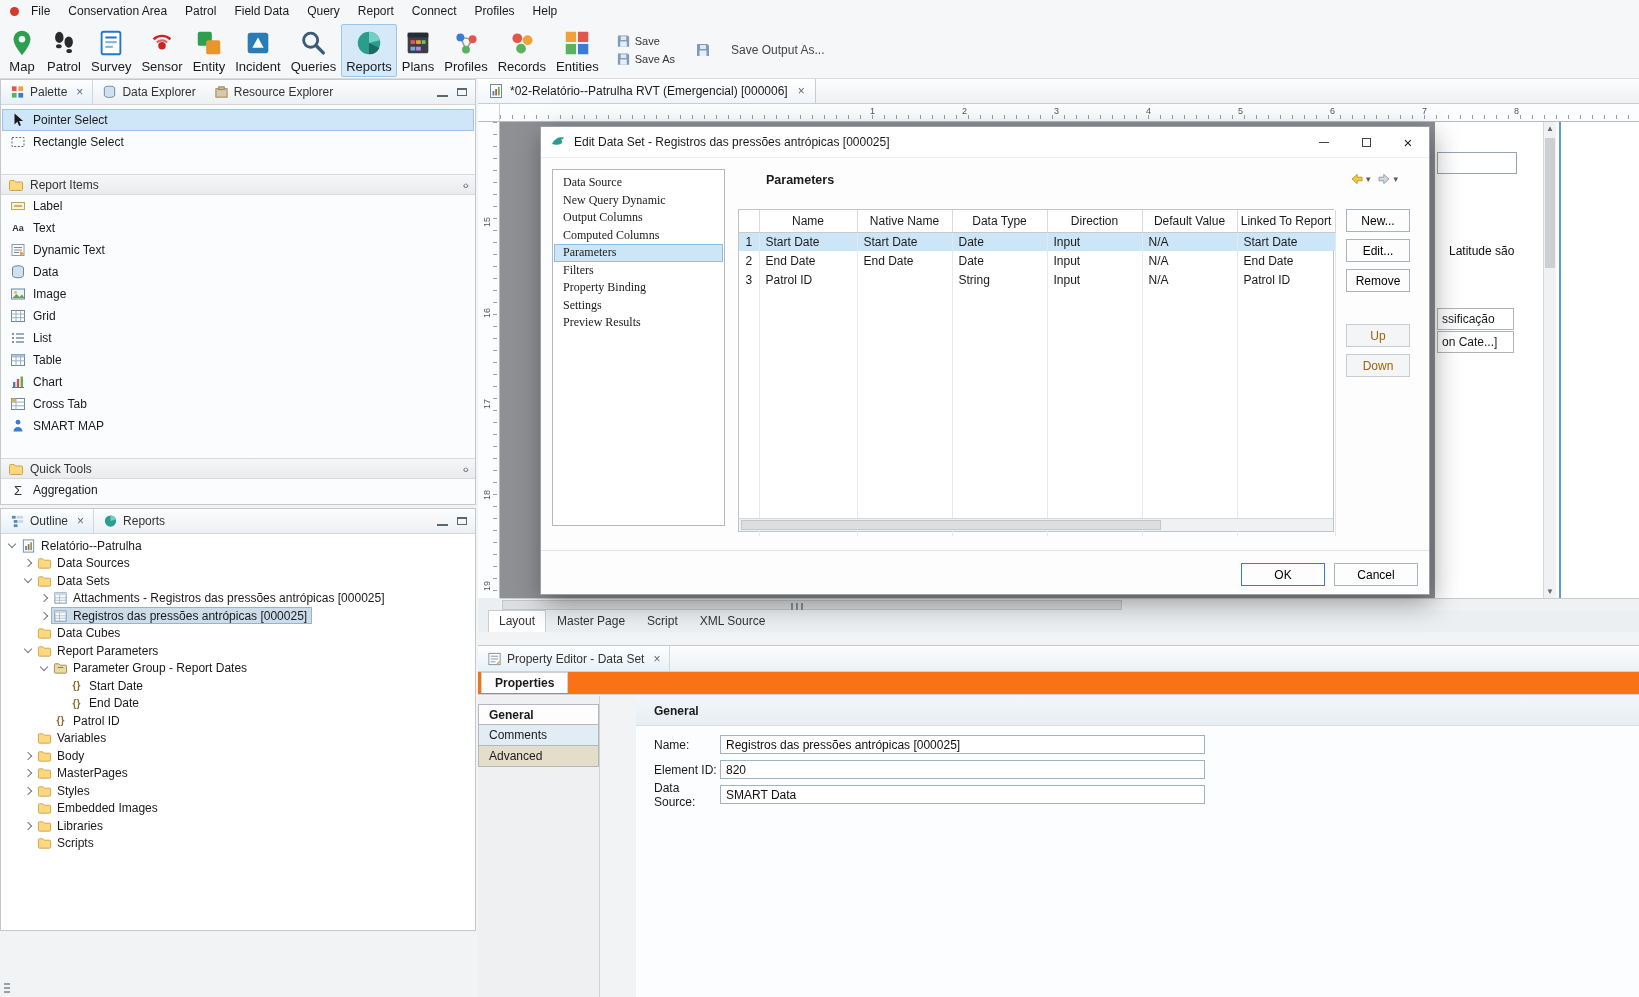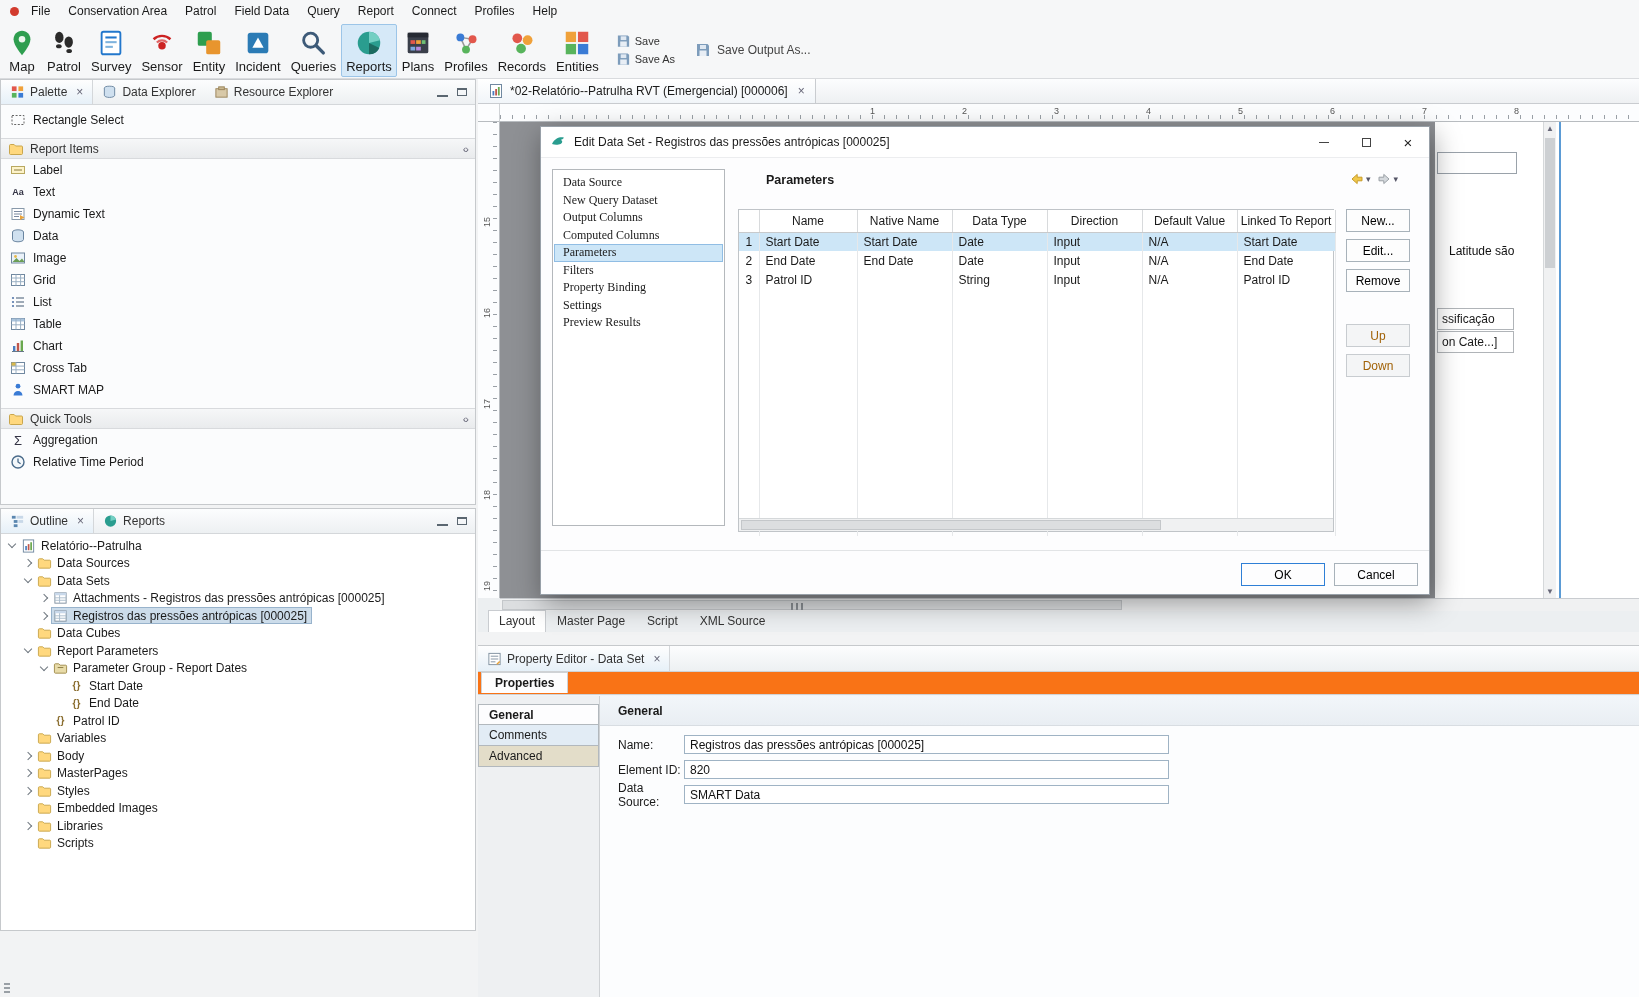--- a/index.html
+++ b/index.html
@@ -18,40 +18,40 @@
 
 #toolbar{position:absolute;top:22px;left:0;width:100%;height:57px;background:#f6f7f8;border-bottom:1px solid #d9dbde;display:flex;align-items:center;padding-left:2px;}
 #toolbar-modules{display:flex;align-items:flex-end;}
 .tool-btn{min-width:40px;height:53px;display:flex;flex-direction:column;align-items:center;padding:3px 4px 0;border:1px solid transparent;border-radius:2px;}
 .tool-btn .icon{width:30px;height:30px;}
 .tool-label{font-size:13px;margin-top:1px;white-space:nowrap;}
 .tool-btn.active{background:#d6e9f8;border-color:#9cc5e8;}
 .save-stack{display:flex;flex-direction:column;margin-left:12px;gap:3px;}
 .save-row{display:flex;align-items:center;gap:4px;background:none;border:none;font-size:11px;color:#333;}
 .save-row .icon{width:15px;height:15px;}
-#save-output-btn{display:flex;align-items:center;gap:6px;margin-left:20px;background:none;border:none;font-size:12px;color:#444;}
+#save-output-btn{display:flex;align-items:center;gap:20px;margin-left:20px;background:none;border:none;font-size:12px;color:#444;}
 
 
 .panel{position:absolute;background:#fff;border:1px solid #c6c9cc;}
 #palette-panel{left:0;top:79px;width:476px;height:426px;}
 #outline-panel{left:0;top:508px;width:476px;height:423px;}
 .panel-header{height:25px;background:linear-gradient(#fcfdfe,#edf0f2);border-bottom:1px solid #d4d7da;display:flex;align-items:stretch;}
 .panel-tab{display:flex;align-items:center;gap:5px;padding:0 9px;color:#333;white-space:nowrap;}
 .panel-tab .icon{width:15px;height:15px;}
 .panel-tab.active{background:linear-gradient(#fefefe,#e6f0f8);border-right:1px solid #d4d7da;}
 .tab-close{margin-left:4px;color:#667;font-size:12px;line-height:1;}
 .panel-controls{margin-left:auto;display:flex;align-items:center;gap:9px;padding-right:8px;}
 .ctl-min{width:11px;height:9px;border-bottom:2px solid #5a6670;}
 .ctl-max{width:10px;height:8px;border:1px solid #5a6670;border-top-width:2px;}
 
 
 #palette-body{position:absolute;top:25px;bottom:0;left:0;right:0;background:#fbfcfd;padding-top:4px;overflow:hidden;}
 .palette-item{height:22px;display:flex;align-items:center;gap:7px;padding-left:7px;border:1px solid transparent;margin:0 1px;}
 .palette-item.selected{background:#cfe6f8;border-color:#9cc5e8;}
-.palette-section{height:21px;margin-top:7px;background:linear-gradient(#f6f7f8,#e9ebed);border-top:1px solid #d8dadd;border-bottom:1px solid #d8dadd;display:flex;align-items:center;gap:6px;padding:0 7px;}
+.palette-section{height:21px;margin-top:21px;background:linear-gradient(#f6f7f8,#e9ebed);border-top:1px solid #d8dadd;border-bottom:1px solid #d8dadd;display:flex;align-items:center;gap:6px;padding:0 7px;}
 .palette-section .section-title{flex:1;color:#333;}
 .collapse-glyph{color:#667;font-size:11px;letter-spacing:-1px;}
 .text-icon::before{content:"Aa";font-size:9px;font-weight:bold;color:#334;}
 .aggregation-icon::before{content:"Σ";font-size:13px;color:#334;}
 .param-icon::before{content:"{}";font-size:10px;font-weight:bold;color:#8a6d2f;}
 
 
 #outline-tree{position:absolute;top:25px;bottom:0;left:0;right:0;background:#fff;padding-top:3px;overflow:hidden;}
 .tree-row{height:17.5px;display:flex;align-items:center;}
 .tree-arrow{width:14px;display:inline-flex;justify-content:center;flex:none;}
@@ -87,21 +87,21 @@
 #editor-hscroll .grip{position:absolute;left:288px;top:2px;width:13px;height:7px;background:repeating-linear-gradient(90deg,#8a8f94 0 2px,transparent 2px 5px);}
 #ebt-bar{position:absolute;left:0;right:0;bottom:0;height:21px;background:#eceff1;display:flex;align-items:flex-end;padding-left:10px;}
 .ebt{padding:3px 10px 4px;color:#333;border:1px solid transparent;border-bottom:none;}
 .ebt.active{background:#fff;border-color:#c9ccd0;}
 
 
 #property-editor{position:absolute;left:478px;top:645px;width:1161px;height:352px;background:#f2f3f4;border-top:1px solid #c6c9cc;}
 #pe-header{height:26px;background:linear-gradient(#fcfdfe,#edf0f2);border-bottom:1px solid #cfd2d5;display:flex;align-items:stretch;}
 #pe-tabbar{height:23px;background:#f97316;border-bottom:1px solid #cfd2d5;display:flex;align-items:flex-start;padding-left:3px;font-weight:bold;}
 #pe-properties-tab{background:#fdfdfe;border:1px solid #cfd2d5;border-bottom:none;padding:3px 13px;}
-#pe-content{position:absolute;top:50px;left:0;right:0;bottom:0;display:flex;}
+#pe-content{position:absolute;top:50px;left:0;right:0;bottom:0;display:flex;gap:36px;}
 #pe-nav{width:122px;background:#eef0f2;border-right:1px solid #cfd2d5;padding-top:8px;}
 .pe-nav-item{height:21px;display:flex;align-items:center;padding-left:10px;border:1px solid #b2b8bd;border-top:none;background:#f4f5f6;}
 .pe-nav-item:first-child{border-top:1px solid #b2b8bd;}
 .pe-nav-item.active{background:#fdfdfe;font-weight:bold;}
 .pe-nav-comments{background:#e2ecf5;}
 .pe-nav-advanced{background:#e3ddc9;}
 #pe-form{flex:1;background:#fcfdfe;}
 .pe-section-header{height:30px;display:flex;align-items:center;padding-left:18px;font-weight:bold;background:linear-gradient(#f2f6fa,#e9eef3);border-bottom:1px solid #d8dde2;}
 #pe-form-fields{padding-top:8px;}
 .pe-field-row{display:flex;align-items:center;margin:0 0 4px 18px;height:21px;}
@@ -352,20 +352,28 @@
           </svg>
         </span>
       <span>Resource Explorer</span>
     </div>
     <div class="panel-controls">
       <span class="ctl-min"></span>
       <span class="ctl-max"></span>
     </div>
   </div>
   <div id="palette-body">
+      <div class="palette-item selected">
+        <span class="icon pointer-icon">
+          <svg viewBox="0 0 16 16" width="16" height="16">
+            <path d="M4.5 1.5v11l2.8-2.7 1.8 4.2 1.8-.8-1.8-4.2h4z" fill="#1a1a1a"></path>
+          </svg>
+        </span>
+        <span>Pointer Select</span>
+      </div>
       <div class="palette-item">
         <span class="icon rectangle-select-icon">
           <svg viewBox="0 0 16 16" width="16" height="16">
             <rect x="2" y="3.5" width="12" height="9" fill="none" stroke="#666" stroke-dasharray="2 1.6"></rect>
           </svg>
         </span>
         <span>Rectangle Select</span>
       </div>
       <div class="palette-section">
         <span class="icon folder-icon">
@@ -873,21 +881,21 @@
       <span class="win-ctl">
           <span class="glyph-max"></span>
         </span>
       <span class="win-ctl">
           <span class="glyph-close">×</span>
         </span>
     </div>
   </div>
   <div id="dialog-nav">
       <div class="dnav-item">Data Source</div>
-      <div class="dnav-item">New Query Dataset</div>
+      <div class="dnav-item">New Query Dynamic</div>
       <div class="dnav-item">Output Columns</div>
       <div class="dnav-item">Computed Columns</div>
       <div class="dnav-item selected">Parameters</div>
       <div class="dnav-item">Filters</div>
       <div class="dnav-item">Property Binding</div>
       <div class="dnav-item">Settings</div>
       <div class="dnav-item">Preview Results</div>
     </div>
   <div id="dialog-section-title">Parameters</div>
   <div id="dialog-navarrows">

